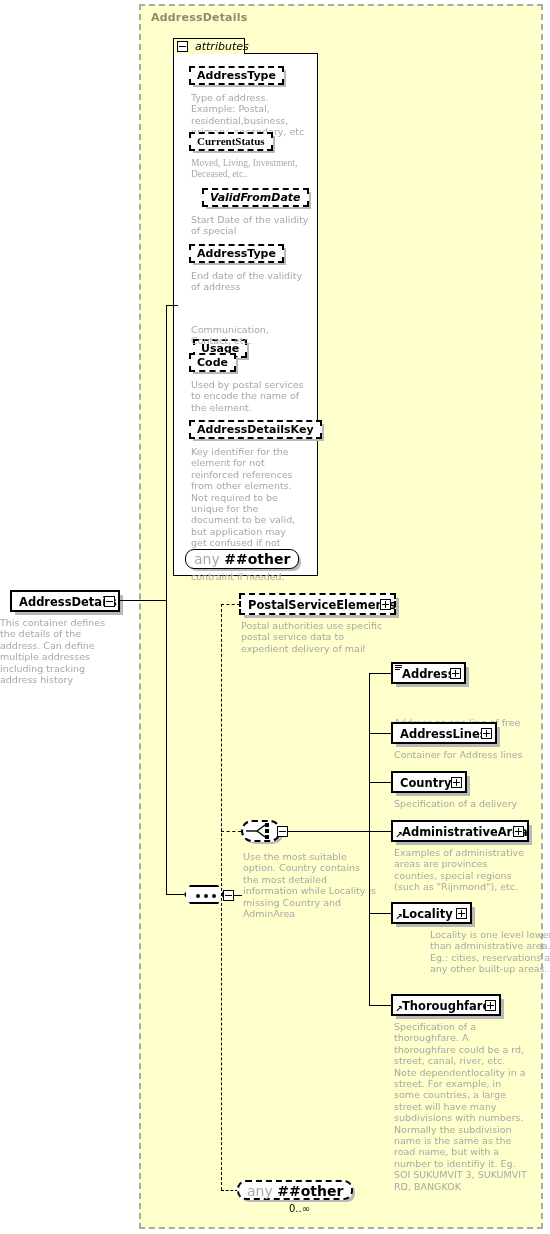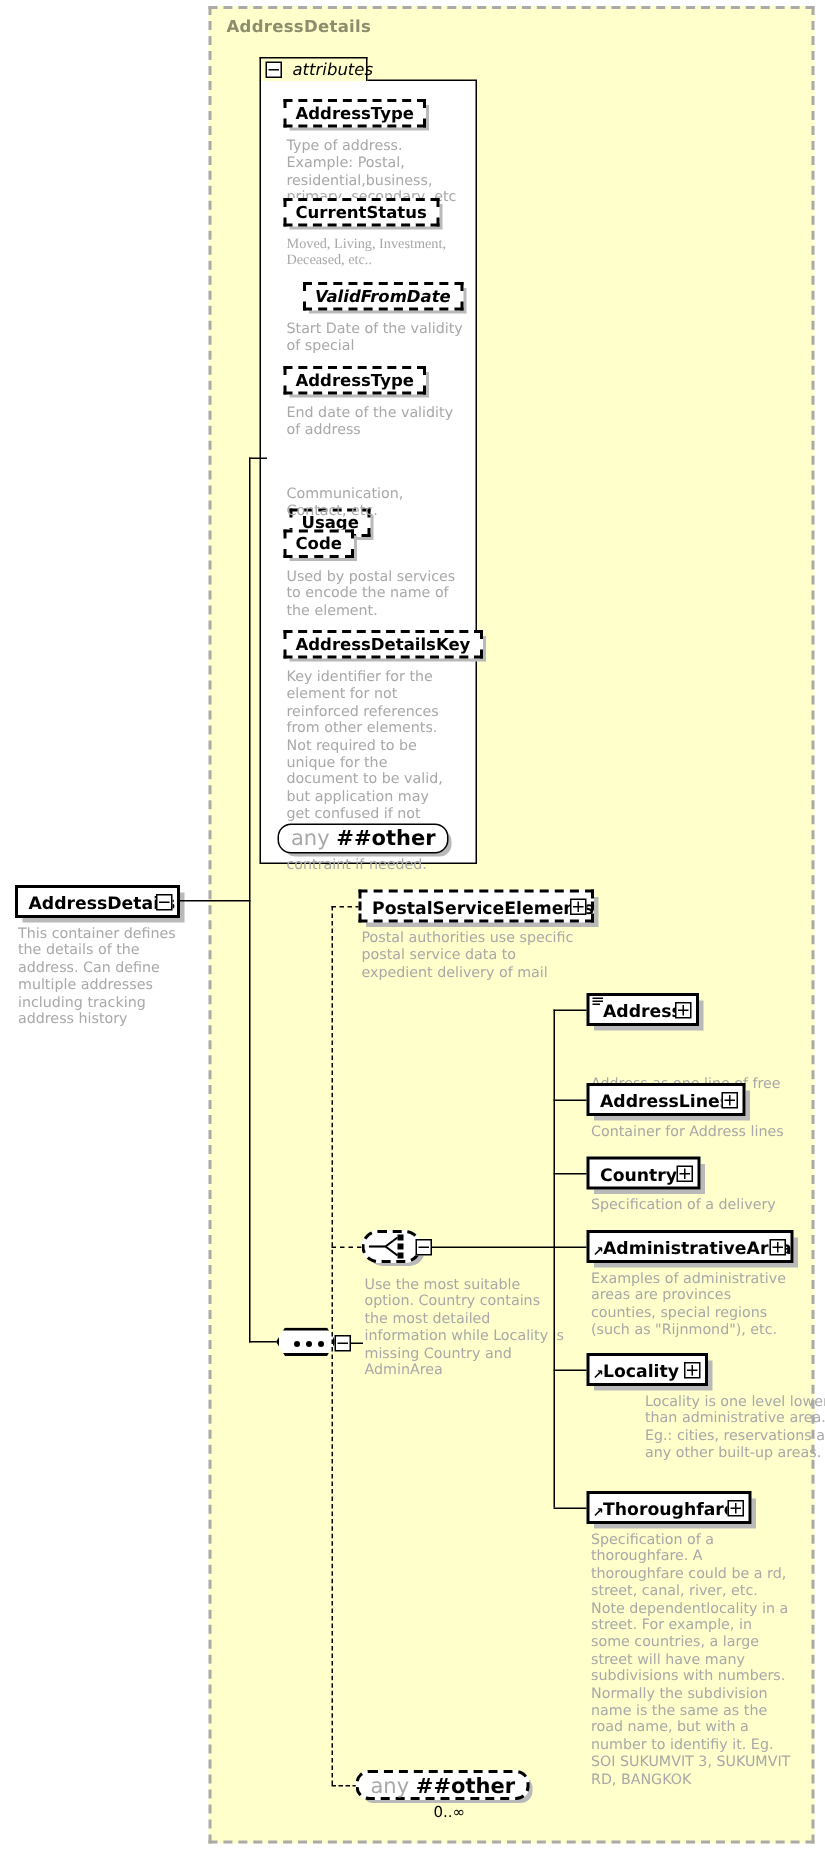--- a/index.html
+++ b/index.html
@@ -135,21 +135,21 @@
 
 <div class="abs" id="attributes-panel"></div>
 <div class="abs" id="attributes-tab">
   <div class="minusbox" style="left:3px;top:2px;"></div>
   <div class="lbl">attributes</div>
 </div>
 
 <div class="attr" style="left:189px;top:66px;"><span>AddressType</span></div>
 <div class="desc" style="left:191px;top:92px;width:120px;">Type of address. Example: Postal, residential,business, primary, secondary, etc</div>
 
-<div class="attr" style="left:189px;top:132px;"><span>CurrentStatus</span></div>
+<div class="attr" style="left:189px;top:132px;font-family:Liberation Serif, serif;"><span>CurrentStatus</span></div>
 <div class="desc" style="left:191px;top:158px;width:120px;font-family:Liberation Serif, serif;">Moved, Living, Investment, Deceased, etc..</div>
 
 <div class="attr" style="left:202px;top:188px;font-style:italic;"><span>ValidFromDate</span></div>
 <div class="desc" style="left:191px;top:214px;width:120px;">Start Date of the validity of special</div>
 
 <div class="attr" style="left:189px;top:244px;"><span>AddressType</span></div>
 <div class="desc" style="left:191px;top:270px;width:120px;">End date of the validity of address</div>
 
 <div class="attr" style="left:193px;top:298px;margin-top:41px;"><span>Usage</span></div>
 <div class="desc" style="left:191px;top:324px;width:120px;">Communication, Contact, etc.</div>
@@ -162,21 +162,21 @@
 
 <div class="anybox" style="left:185px;top:549px;">
   <span class="any-kw">any</span>
   <span class="any-ns">##other</span>
 </div>
 
 <div class="elem" style="left:10px;top:590px;width:110px;">
   <span class="nm">AddressDetails</span>
   <span class="minusbox" style="right:3px;top:4px;"></span>
 </div>
-<div class="desc" style="left:12px;top:617px;width:122px;">This container defines the details of the address. Can define multiple addresses including tracking address history</div>
+<div class="desc" style="left:0;top:617px;width:122px;">This container defines the details of the address. Can define multiple addresses including tracking address history</div>
 
 <div class="ln lnh" style="left:120px;top:600px;width:47px;"></div>
 <div class="ln lnv" style="left:166px;top:600px;height:295px;"></div>
 
 <div class="ln lnv" style="left:166px;top:305px;height:295px;"></div>
 <div class="ln lnh" style="left:166px;top:305px;width:12px;"></div>
 
 <div class="ln lnh" style="left:166px;top:894px;width:19px;"></div>
 
 <div class="seqnode" style="left:184px;top:885px;">

